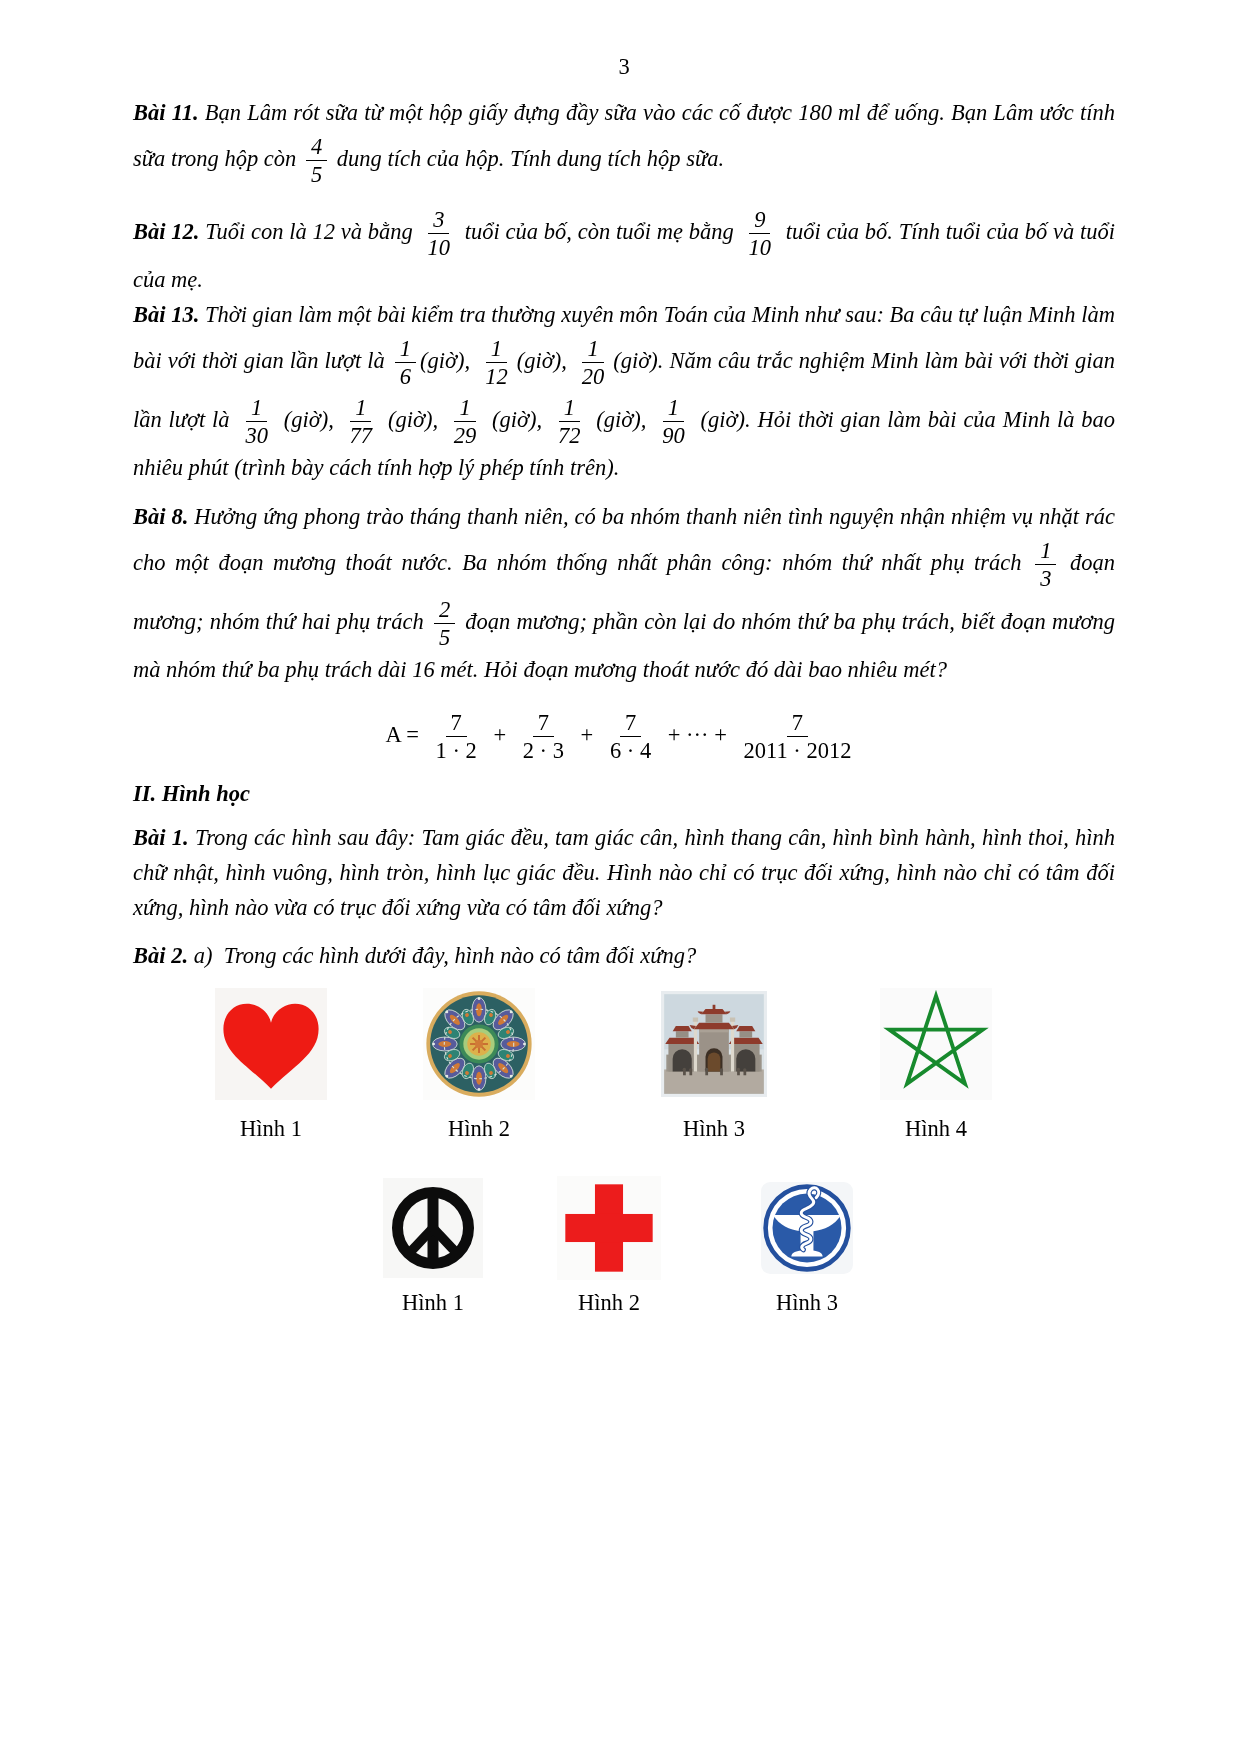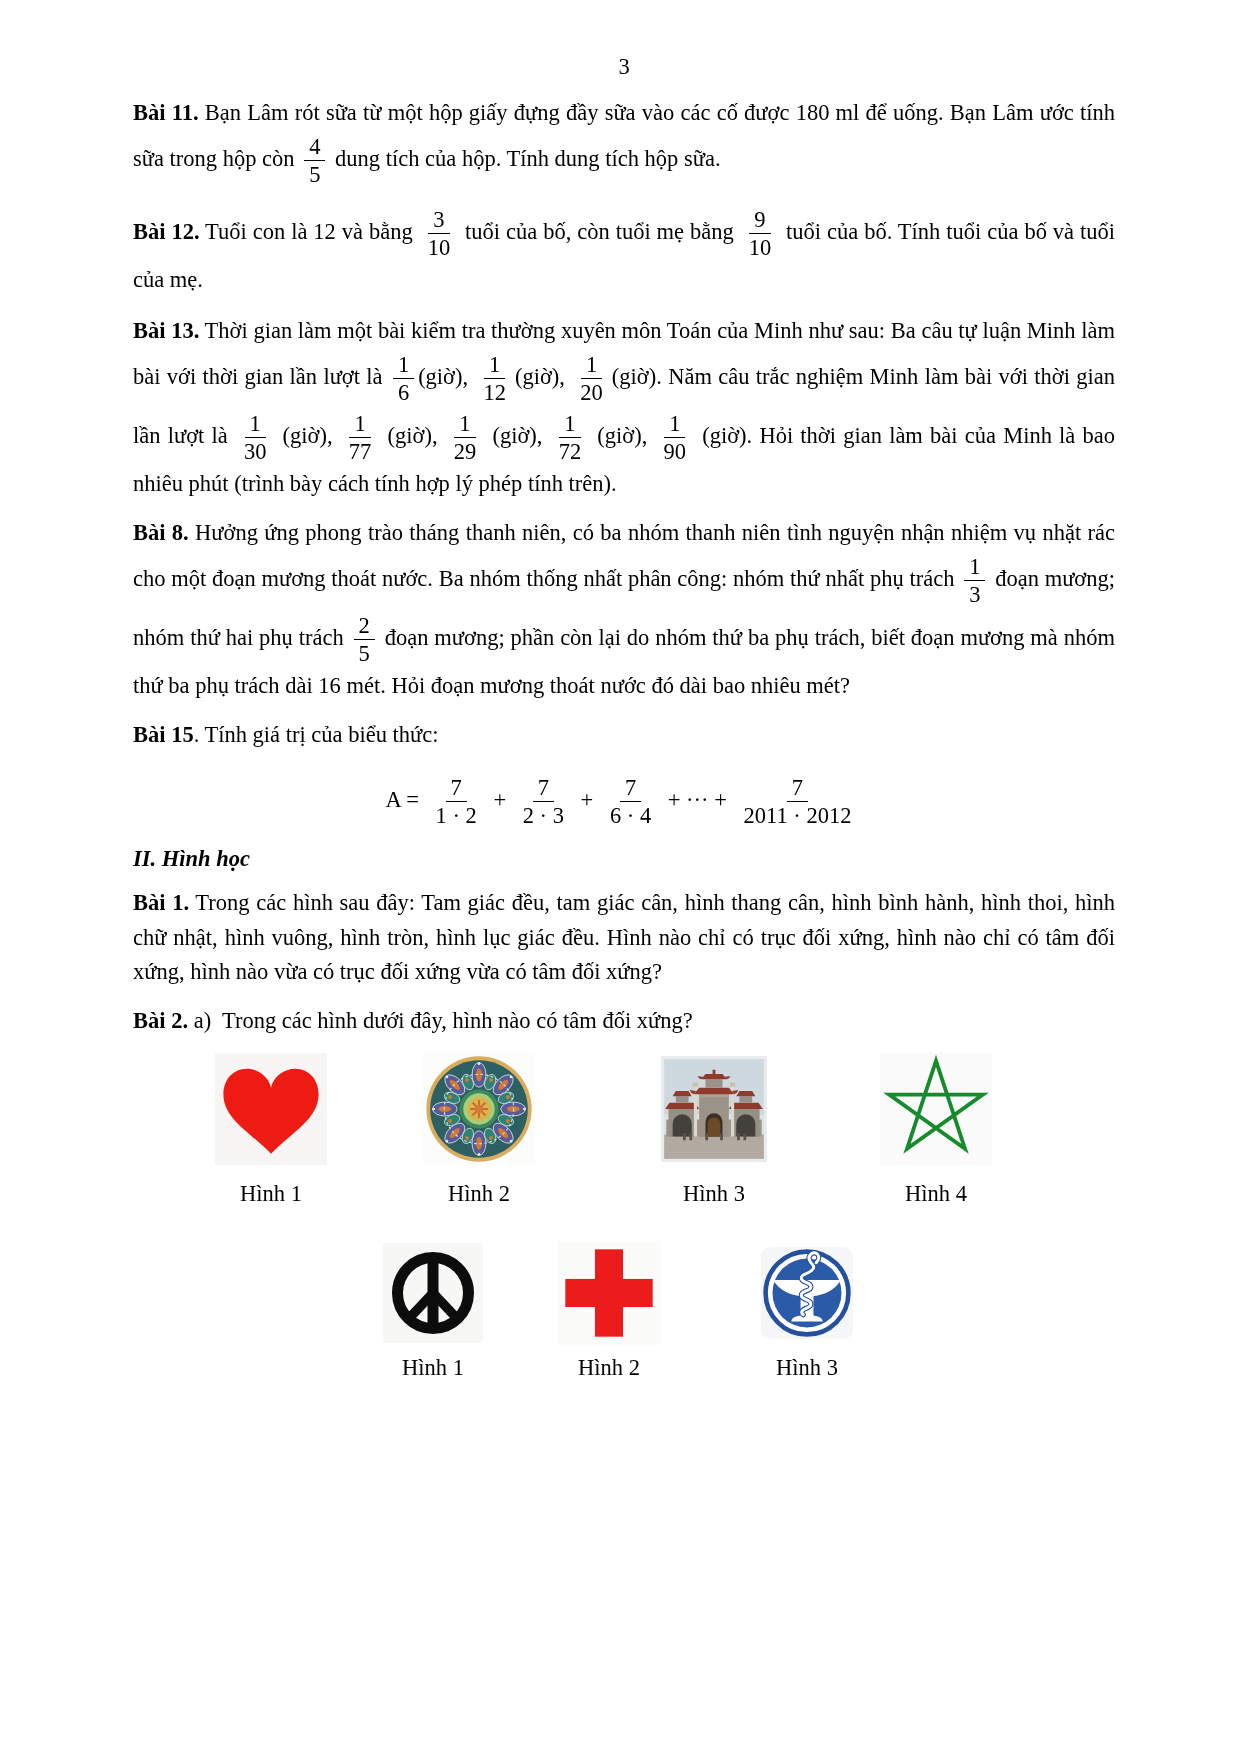--- a/index.html
+++ b/index.html
@@ -7,22 +7,22 @@
     position:relative;
     width:1241px;height:1755px;
     box-sizing:border-box;
     padding:54px 126px 0 133px;
     background:#ffffff;
     font-family:"Liberation Serif","DejaVu Serif",serif;
     font-size:22.5px;color:#000;
     overflow:hidden;
   }
   .pageno{text-align:center;margin:0 0 16px 0;}
-  p.para{margin:0 0 14px 0;text-align:justify;line-height:1.54;}
-  p.mb-lg{margin-bottom:16px;}
+  p.para{margin:0 0 14px 0;text-align:justify;line-height:1.54;font-style:italic;}
+  p.mb-lg{margin-bottom:0;}
   b{font-weight:700;}
   
   .frac{
     display:inline-flex;flex-direction:column;align-items:center;
     vertical-align:middle;margin:3px 4px;line-height:1.12;text-align:center;
   }
   .frac .num{padding:0 5px 1px 5px;border-bottom:1.6px solid #000;}
   .frac .den{padding:1px 5px 0 5px;}
   .formula{
     text-align:center;margin:22px 0 18px 0;line-height:1.2;
@@ -84,21 +84,20 @@
         <span class="num">1</span>
         <span class="den">90</span>
       </span> (giờ). Hỏi thời gian làm bài của Minh là bao nhiêu phút (trình bày cách tính hợp lý phép tính trên).</p>
   <p class="para"><b>Bài 8.</b> Hưởng ứng phong trào tháng thanh niên, có ba nhóm thanh niên tình nguyện nhận nhiệm vụ nhặt rác cho một đoạn mương thoát nước. Ba nhóm thống nhất phân công: nhóm thứ nhất phụ trách <span class="frac">
         <span class="num">1</span>
         <span class="den">3</span>
       </span> đoạn mương; nhóm thứ hai phụ trách <span class="frac">
         <span class="num">2</span>
         <span class="den">5</span>
       </span> đoạn mương; phần còn lại do nhóm thứ ba phụ trách, biết đoạn mương mà nhóm thứ ba phụ trách dài 16 mét. Hỏi đoạn mương thoát nước đó dài bao nhiêu mét?</p>
-  <p class="para"><b>Bài 15</b>. Tính giá trị của biểu thức:</p>
 
   <div class="formula">A = <span class="frac">
         <span class="num">7</span>
         <span class="den">1 · 2</span>
       </span> + <span class="frac">
         <span class="num">7</span>
         <span class="den">2 · 3</span>
       </span> + <span class="frac">
         <span class="num">7</span>
         <span class="den">6 · 4</span>

